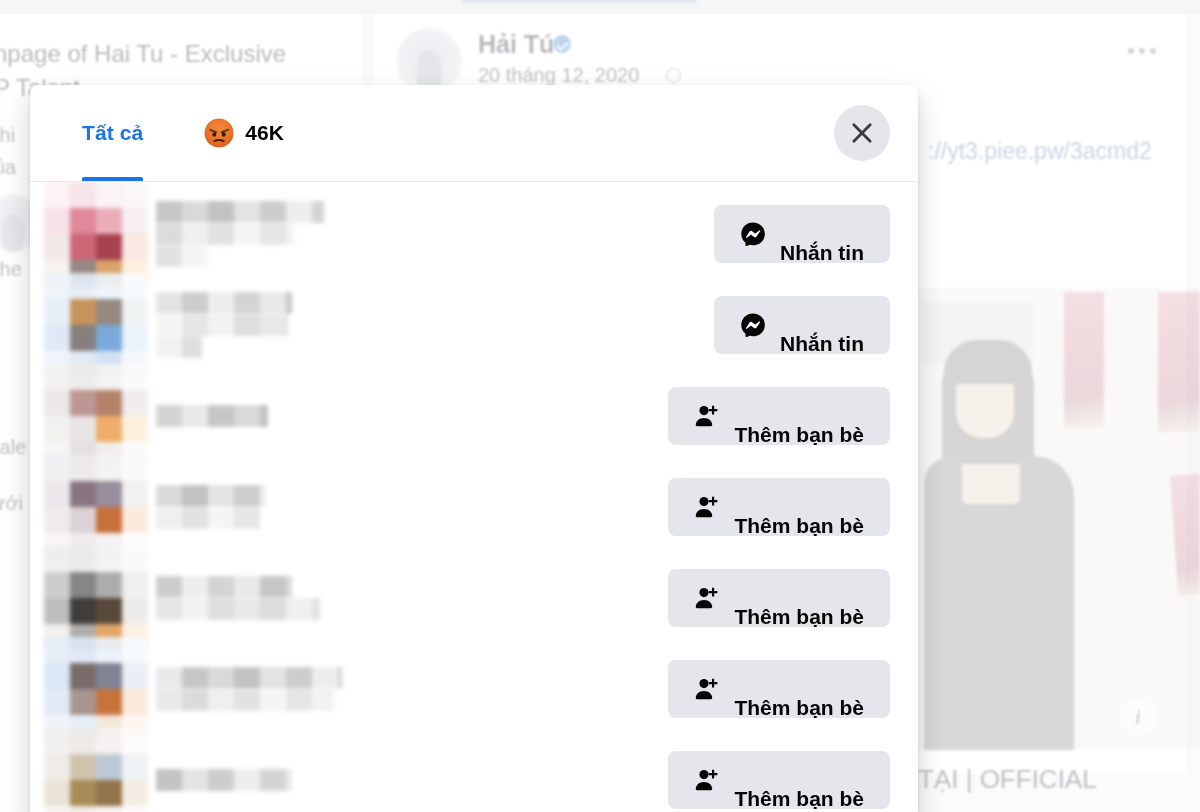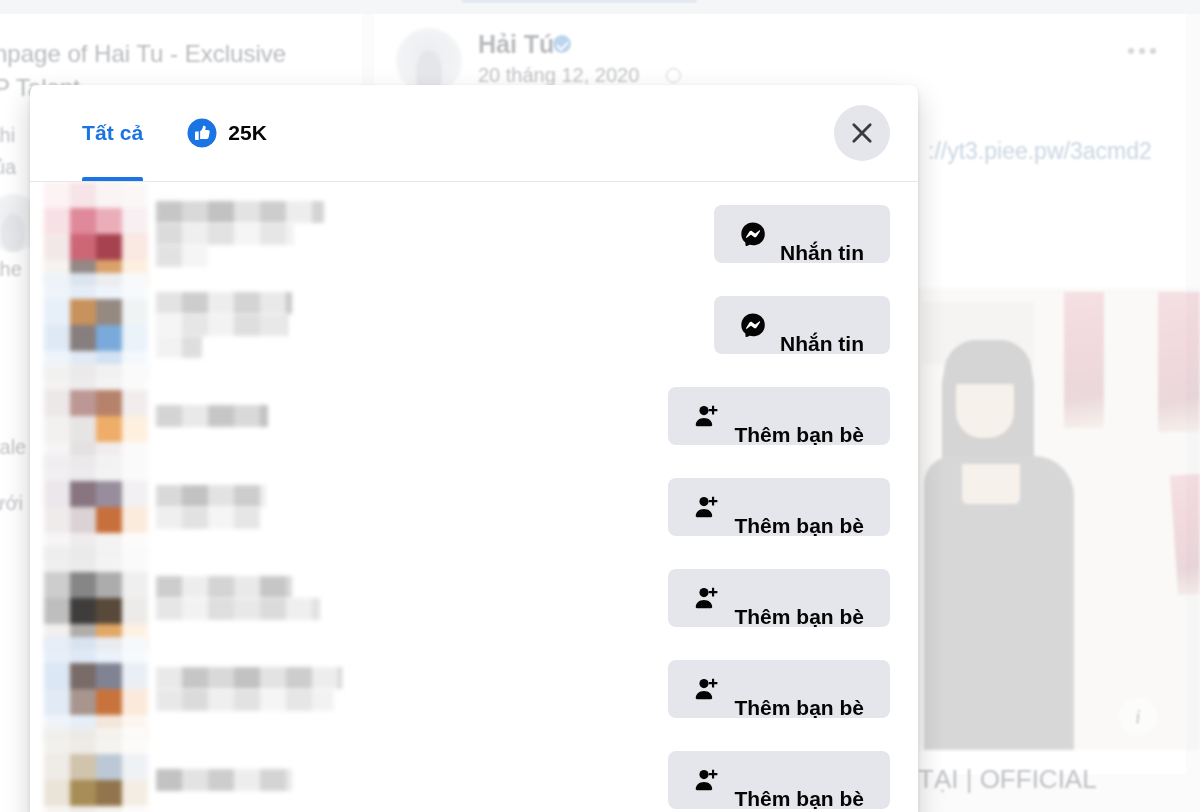--- a/index.html
+++ b/index.html
@@ -128,21 +128,21 @@
     box-shadow: 0 12px 28px rgba(0,0,0,.18), 0 2px 4px rgba(0,0,0,.10);
     overflow: hidden; display: flex; flex-direction: column;
   }
 
   .modal-header {
     position: relative; height: 97px; flex: 0 0 97px;
     border-bottom: 1px solid #e4e6eb;
     display: flex; align-items: center; padding: 0 0 0 30px;
   }
 
-  .tabs { display: flex; align-items: center; height: 100%; }
+  .tabs { display: flex; align-items: center; height: 100%; gap: 17px; }
   .tab {
     position: relative; height: 100%;
     display: flex; align-items: center; gap: 11px;
     padding: 0 22px; cursor: pointer; user-select: none;
   }
   .tab-label { font-size: 21px; color: #65676b; font-weight: 600; letter-spacing: .1px; }
   .tab.active .tab-label { color: #1b74e4; }
   .tab.active:after {
     content: ""; position: absolute; left: 22px; right: 22px; bottom: 0;
     height: 4px; background: #1b74e4; border-radius: 2px 2px 0 0;
@@ -250,29 +250,39 @@
 
   <div class="modal">
 
     <div class="modal-header">
       <div class="tabs">
 
         <div class="tab active">
           <span class="tab-label">Tất cả</span>
         </div>
 
-
         <div class="tab">
           <svg class="reaction-ico" viewBox="0 0 32 32">
-            <circle cx="16" cy="16" r="15.5" fill="#1b74e4"></circle>
-            <path d="M9.4 14.3h3.1v9.1H9.4a.9.9 0 0 1-.9-.9v-7.3c0-.5.4-.9.9-.9z" fill="#fff"></path>
-            <path d="M14 14.1c1.6-1 2.6-2.6 2.9-4.5.1-.9.7-1.4 1.5-1.3.9.1 1.5.8 1.5 1.9 0 .9-.2 1.8-.6 2.6h3.2c1.1 0 1.9.9 1.7 2l-1.2 6.1c-.2.9-1 1.5-1.9 1.5H14z" fill="#fff"></path>
+            <defs>
+              <radialGradient id="angryG" cx="50%" cy="34%" r="72%">
+                <stop offset="0%" stop-color="#f08a3c"></stop>
+                <stop offset="62%" stop-color="#e8702a"></stop>
+                <stop offset="100%" stop-color="#d85b1d"></stop>
+              </radialGradient>
+            </defs>
+            <circle cx="16" cy="16" r="15.5" fill="url(#angryG)"></circle>
+            <path d="M6.5 12.6 L13 15.2" stroke="#6b2f0d" stroke-width="2.1" stroke-linecap="round" fill="none"></path>
+            <path d="M25.5 12.6 L19 15.2" stroke="#6b2f0d" stroke-width="2.1" stroke-linecap="round" fill="none"></path>
+            <ellipse cx="11" cy="17.6" rx="2.1" ry="2.4" fill="#3d1a06"></ellipse>
+            <ellipse cx="21" cy="17.6" rx="2.1" ry="2.4" fill="#3d1a06"></ellipse>
+            <path d="M11 24.6 Q16 22.2 21 24.6" stroke="#4a1f08" stroke-width="2" stroke-linecap="round" fill="none"></path>
           </svg>
-          <span class="count">25K</span>
-        </div>
+          <span class="count">46K</span>
+        </div>
+
 
       </div>
 
       <button class="close-btn" aria-label="Đóng">
         <svg viewBox="0 0 24 24">
           <path d="M5 5 L19 19 M19 5 L5 19" stroke="#3a3b3c" stroke-width="2.4" stroke-linecap="round" fill="none"></path>
         </svg>
       </button>
     </div>
 

